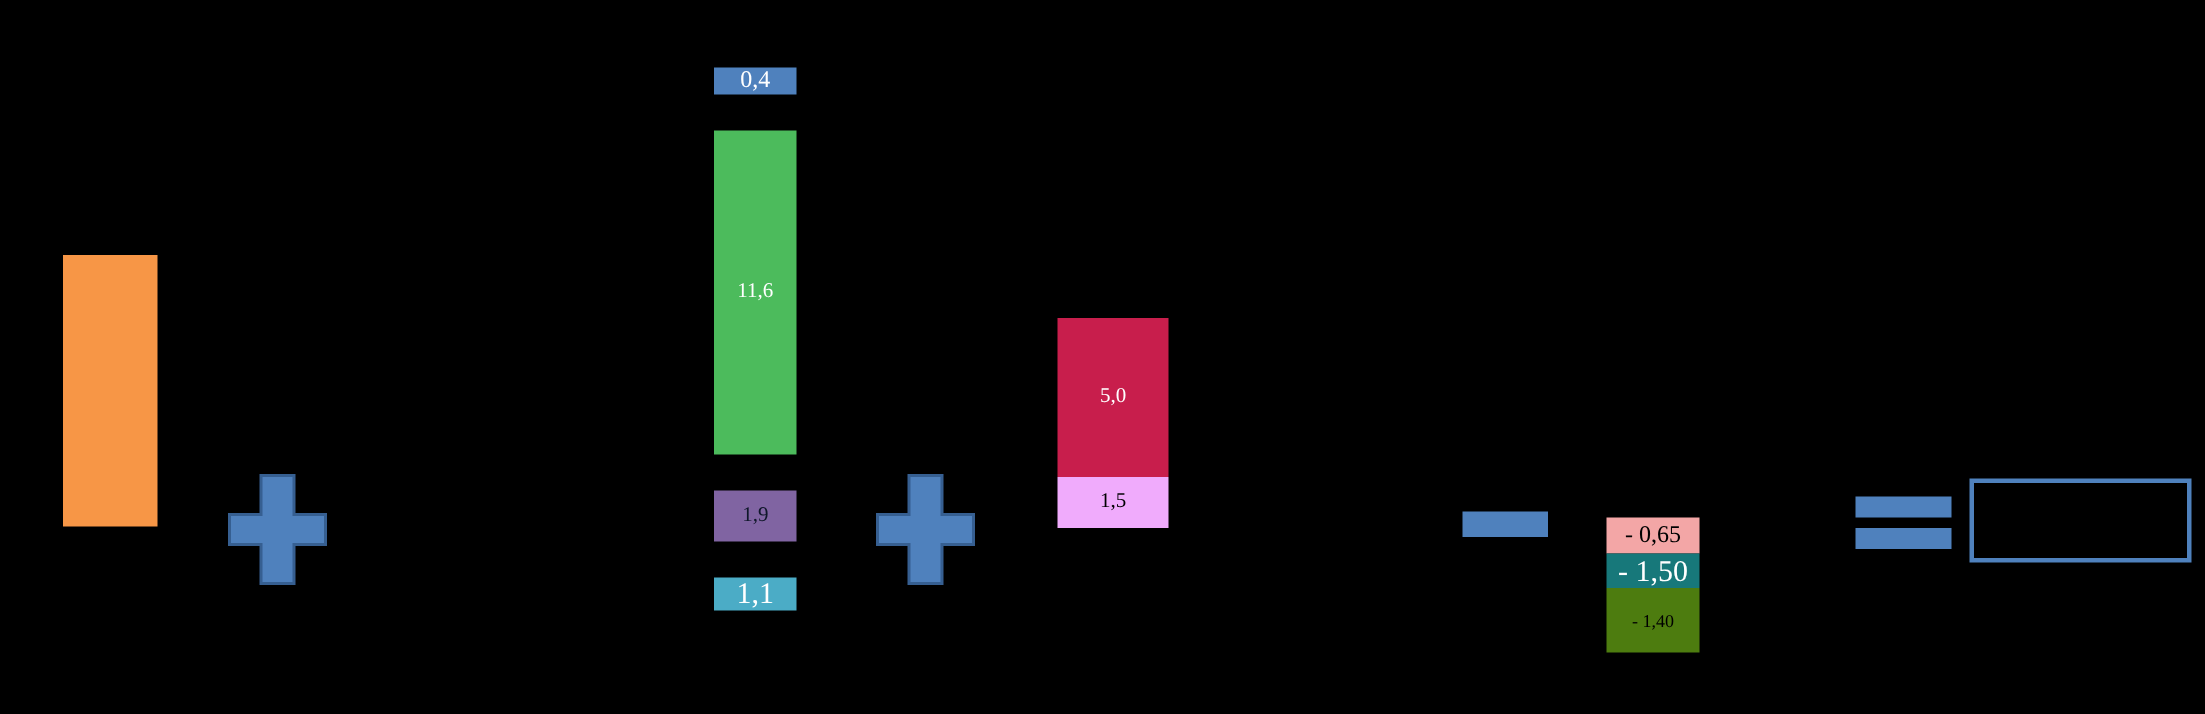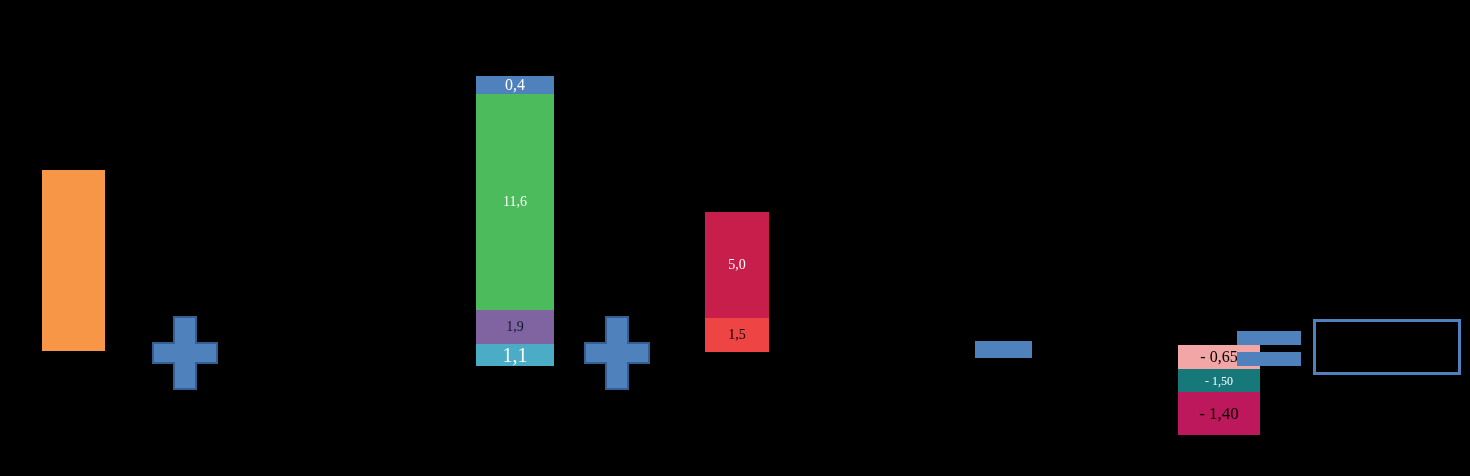--- a/index.html
+++ b/index.html
@@ -22,34 +22,34 @@
     left: 42px; top: 170px; width: 63px; height: 181px;
     background: #F79646;
   }
 
   .stack { display: flex; flex-direction: column; }
   .seg {
     display: flex; align-items: center; justify-content: center;
     font-size: 14px; line-height: 1; white-space: nowrap;
   }
 
-  .stack-a { left: 476px; top: 76px; width: 78px; }
+  .stack-a { left: 476px; top: 45px; width: 55px; gap: 24px; }
   .seg-cap    { height: 18px; background: #4F81BD; color: #ffffff; font-size: 16px; }
   .seg-green  { height: 216px; background: #4CBB5C; color: #ffffff; }
   .seg-purple { height: 34px;  background: #8064A2; color: #0f172a; }
   .seg-teal   { height: 22px;  background: #4BACC6; color: #ffffff; font-size: 20px; }
 
-  .stack-b { left: 705px; top: 212px; width: 64px; }
+  .stack-b { left: 705px; top: 212px; width: 74px; }
   .seg-red  { height: 106px; background: #C81E4C; color: #ffffff; }
-  .seg-gray { height: 34px;  background: #ef4444; color: #000000; }
+  .seg-gray { height: 34px;  background: #f0abfc; color: #000000; }
 
-  .stack-c { left: 1178px; top: 345px; width: 82px; }
+  .stack-c { left: 1071px; top: 345px; width: 62px; }
   .seg-pink  { height: 24px; background: #F3A6A6; color: #000000; font-size: 16px; }
-  .seg-dteal { height: 23px; background: #17787A; color: #ffffff; font-size: 12px; }
-  .seg-olive { height: 43px; background: #be185d; color: #000000; font-size: 17px; }
+  .seg-dteal { height: 23px; background: #17787A; color: #ffffff; font-size: 20px; }
+  .seg-olive { height: 43px; background: #4d7c0f; color: #000000; font-size: 12px; }
 
   
   .plus { width: 66px; height: 74px; }
   .plus path { fill: #4F81BD; stroke: #365F91; stroke-width: 2; }
   .plus-1 { left: 152px; top: 316px; }
   .plus-2 { left: 584px; top: 316px; }
 
   .minus {
     left: 975px; top: 341px; width: 57px; height: 17px;
     background: #4F81BD;

